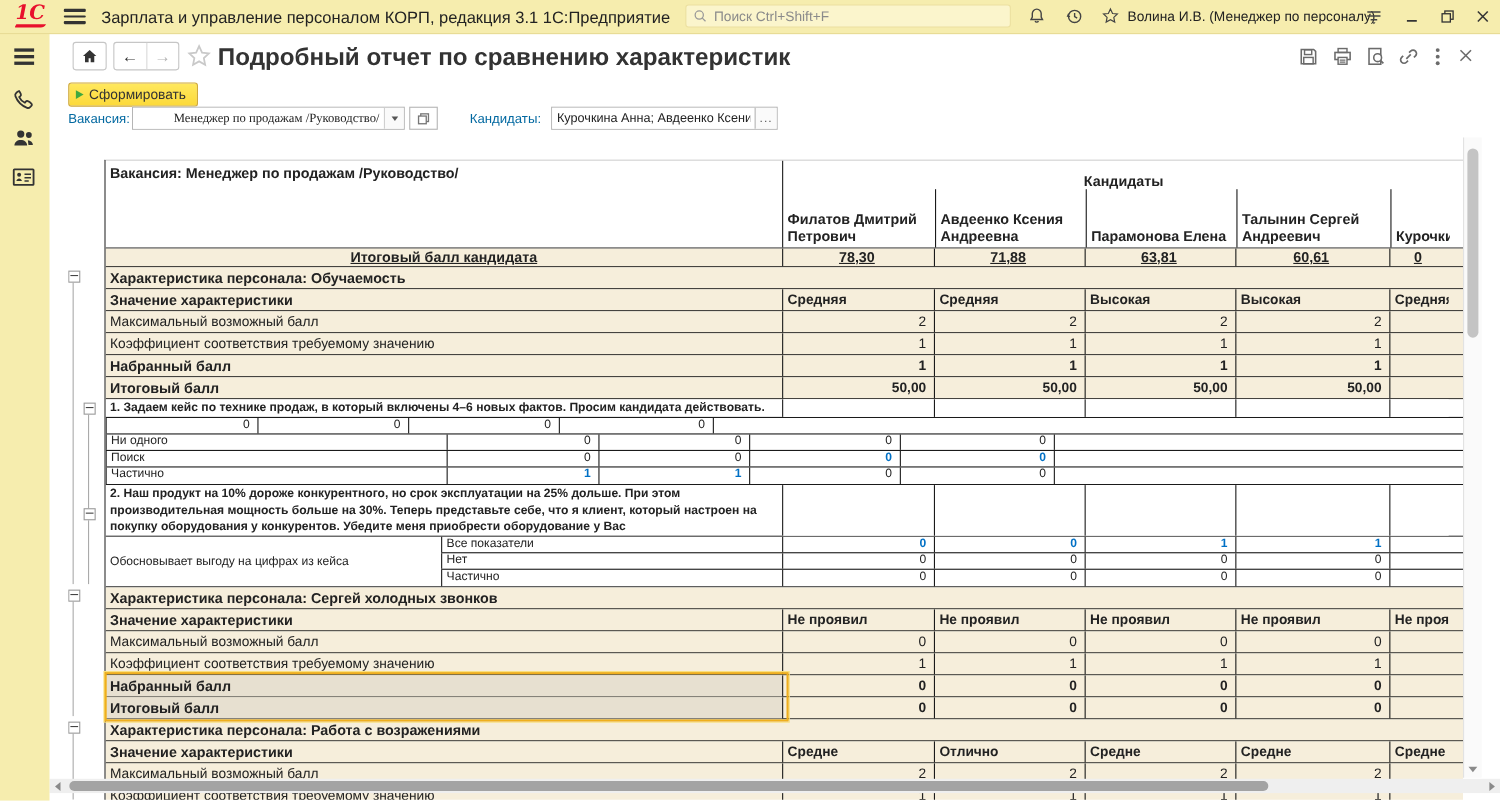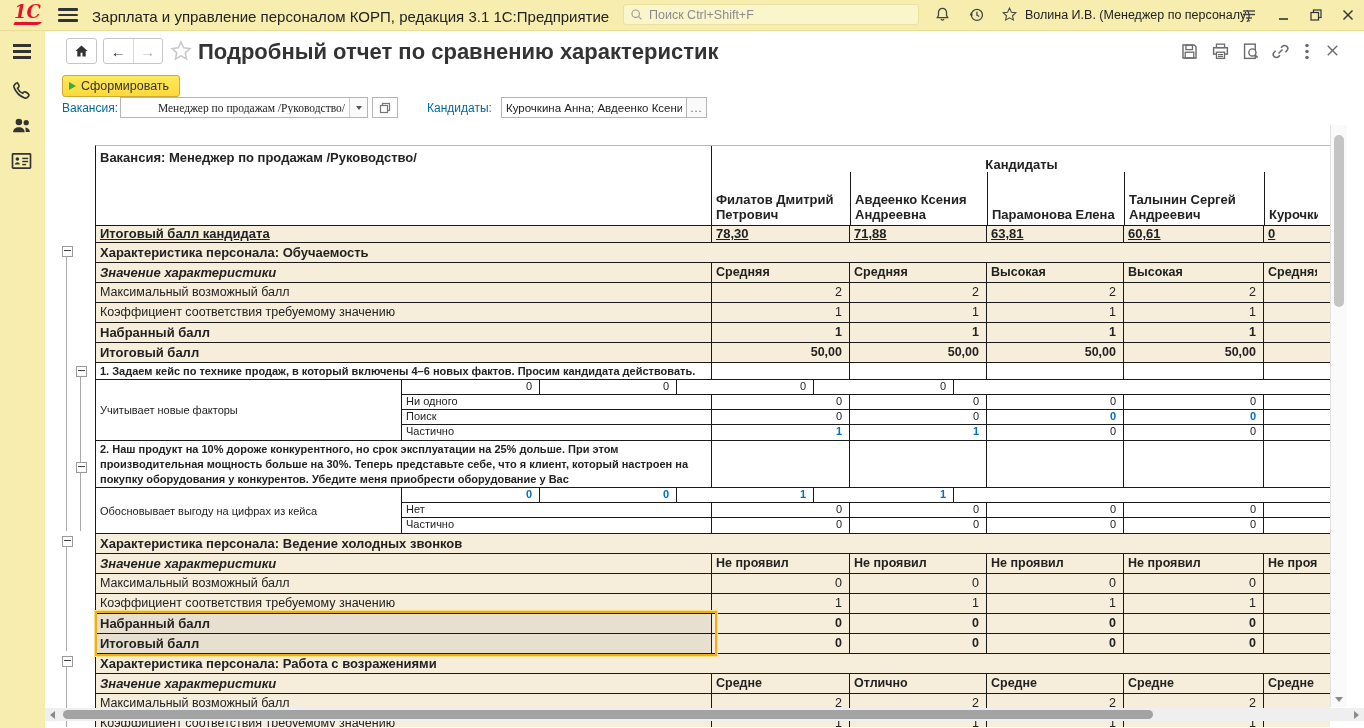--- a/index.html
+++ b/index.html
@@ -71,23 +71,23 @@
   .hnames{flex:1;display:flex;}
   .ncell{box-sizing:border-box;display:flex;align-items:flex-end;padding:2px 4px 3px 4px;
     font-weight:bold;font-size:13px;line-height:15px;overflow:hidden;cursor:cell;}
   .ncell + .ncell{border-left:1px solid #1a1a1a;}
   .v0{width:138px;}.v1{width:137px;}.v2{width:137px;}.v3{width:140px;}.v4{width:54px;}
   .row{display:flex;height:20px;border-bottom:1px solid #1a1a1a;background:var(--table_bg,#f6eedb);box-sizing:border-box;}
   .lbl{width:615px;box-sizing:border-box;padding:0 4px;font-size:12.5px;line-height:19px;overflow:hidden;white-space:nowrap;cursor:cell;}
   .sec{width:100%;box-sizing:border-box;padding:0 4px;font-weight:bold;font-size:13px;line-height:19px;cursor:cell;}
   .v{box-sizing:border-box;border-left:1px solid #1a1a1a;padding:0 7px 0 4px;font-size:12.5px;line-height:19px;
     overflow:hidden;white-space:nowrap;cursor:cell;}
-  .row.total{height:17px;}
+  .row.total{height:17px;text-align:center;}
   .row.total .lbl,.row.total .v{font-weight:bold;text-decoration:underline;line-height:16px;font-size:13px;}
-  .row.text .lbl{font-weight:bold;font-size:13px;font-style:italic;}
+  .row.text .lbl{font-weight:bold;font-size:13px;}
   .row.text .v{font-weight:bold;font-size:12.5px;}
   .row.num .v{text-align:right;}
   .row.b .lbl{font-weight:bold;font-size:13px;}
   .row.b .v{font-weight:bold;}
   .row.sel .lbl{background:#e7e0d0;}
   .row.question{background:#fff;height:17px;}
   .qcell{width:615px;box-sizing:border-box;padding:1px 4px 0 4px;font-size:11px;font-weight:bold;line-height:15px;
     overflow:hidden;cursor:cell;}
   .question .v{background:#fff;}
   .qa{display:flex;background:#fff;border-bottom:1px solid #1a1a1a;box-sizing:border-box;}
@@ -389,21 +389,20 @@
         </div>
         <div class="row question" style="height: 17px;">
           <div class="qcell">1. Задаем кейс по технике продаж, в который включены 4–6 новых фактов. Просим кандидата действовать.</div>
           <div class="v v0"></div>
           <div class="v v1"></div>
           <div class="v v2"></div>
           <div class="v v3"></div>
           <div class="v v4"></div>
         </div>
         <div class="qa">
-          <div class="crit">Учитывает новые факторы</div>
           <div class="qaright">
             <div class="arow">
               <div class="v v0">0</div>
               <div class="v v1">0</div>
               <div class="v v2">0</div>
               <div class="v v3">0</div>
               <div class="v v4"></div>
             </div>
             <div class="arow">
               <div class="ans">Ни одного</div>
@@ -436,20 +435,21 @@
           <div class="v v0"></div>
           <div class="v v1"></div>
           <div class="v v2"></div>
           <div class="v v3"></div>
           <div class="v v4"></div>
         </div>
         <div class="qa">
           <div class="crit">Обосновывает выгоду на цифрах из кейса</div>
           <div class="qaright">
             <div class="arow">
+              <div class="ans">Все показатели</div>
               <div class="v v0 blue">0</div>
               <div class="v v1 blue">0</div>
               <div class="v v2 blue">1</div>
               <div class="v v3 blue">1</div>
               <div class="v v4"></div>
             </div>
             <div class="arow">
               <div class="ans">Нет</div>
               <div class="v v0">0</div>
               <div class="v v1">0</div>
@@ -461,21 +461,21 @@
               <div class="ans">Частично</div>
               <div class="v v0">0</div>
               <div class="v v1">0</div>
               <div class="v v2">0</div>
               <div class="v v3">0</div>
               <div class="v v4"></div>
             </div>
           </div>
         </div>
         <div class="row section">
-          <div class="sec">Характеристика персонала: Ведение холодных звонков</div>
+          <div class="sec">Характеристика персонала: Сергей холодных звонков</div>
         </div>
         <div class="row text">
           <div class="lbl">Значение характеристики</div>
           <div class="v v0">Не проявил</div>
           <div class="v v1">Не проявил</div>
           <div class="v v2">Не проявил</div>
           <div class="v v3">Не проявил</div>
           <div class="v v4">Не проявил</div>
         </div>
         <div class="row num">

